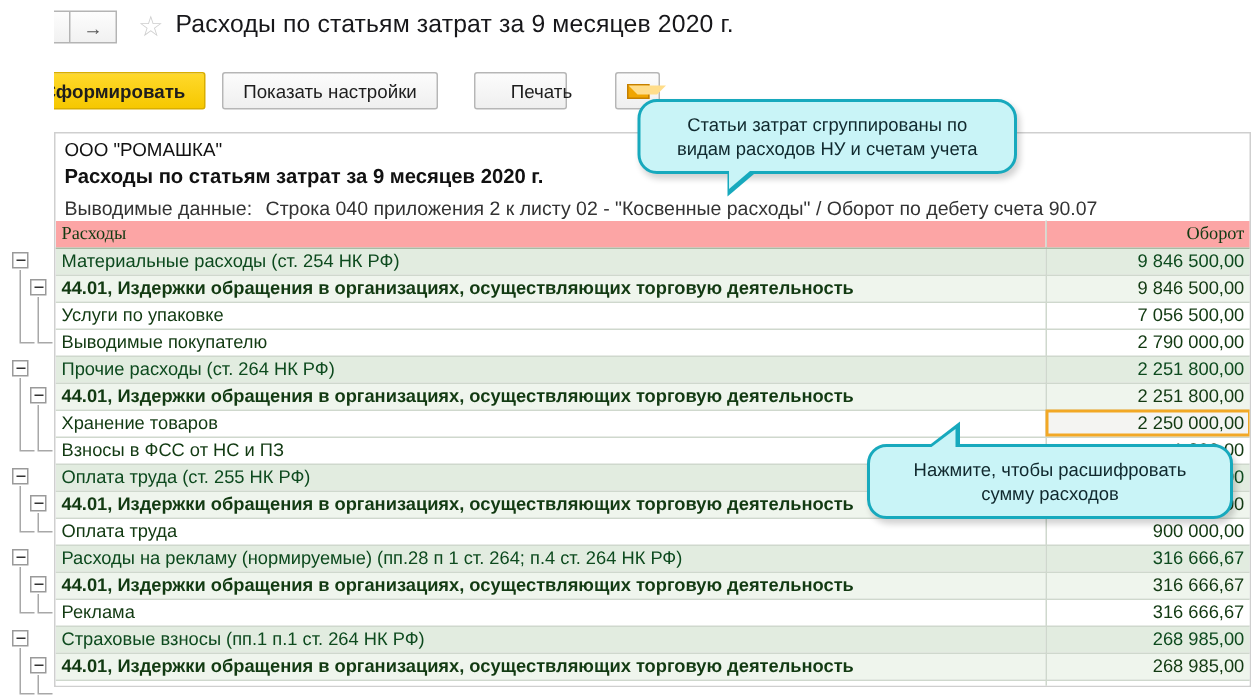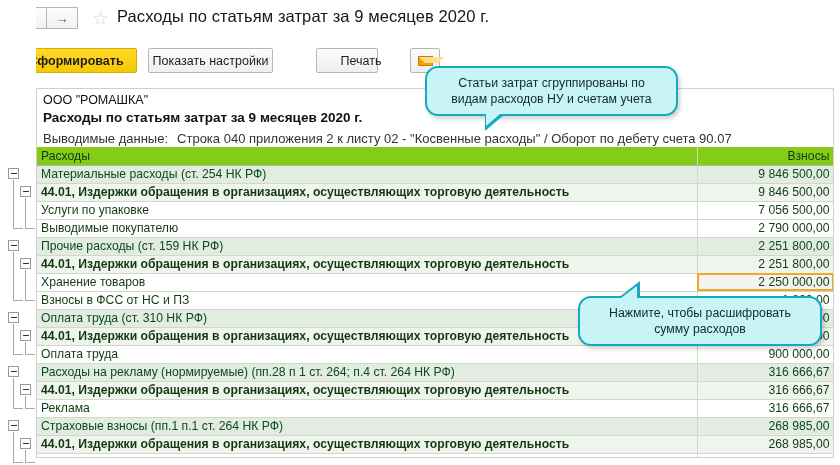--- a/index.html
+++ b/index.html
@@ -33,21 +33,21 @@
   .btn {
     position:absolute; top:0; height:25px; border:1px solid #b6b6b6; border-radius:2px;
     background:linear-gradient(#fcfcfc,#efefef); font-size:12.5px; color:#1d1d1d;
     display:flex; align-items:center; justify-content:center; padding:0 12px; white-space:nowrap;
   }
   .btn-primary {
     background:linear-gradient(#ffd92b,#f6c800); border:1px solid #d9ae00;
     font-weight:bold; color:#1d1d1d;
   }
   #btn-generate { left:15px; width:122px; }
-  #btn-settings { left:148px; width:125px; }
+  #btn-settings { left:148px; width:144px; }
   #btn-print    { left:316px; width:62px;padding-left:40px; }
   #btn-mail     { left:410px; width:30px; padding:0; }
   .mail-ico {
     width:15px; height:10px; background:#f0a500; border:1px solid #c47f00;
     position:relative; display:block;
   }
   .mail-ico:after{
     content:""; position:absolute; left:0; top:0; width:13px; height:6px;
     border-left:6.5px solid transparent; border-right:6.5px solid transparent;
     border-top:6px solid #ffdd8a;
@@ -69,21 +69,21 @@
     position:absolute; left:0; top:58px; width:797px;
     border-collapse:collapse; table-layout:fixed; font-size:12.2px;
   }
   table.grid col.c-name { width:660px; }
   table.grid col.c-sum  { width:137px; }
   table.grid td {
     height:18px; padding:0 4px; border:1px solid #cfd8cd;
     border-left:none; border-top:none; white-space:nowrap; overflow:hidden;
   }
   td.sum { text-align:right; padding-right:6px; }
-  tr.head td { background:#84cc16; color:#123a12; font-weight:normal; border-bottom:1px solid #a8bba4; }
+  tr.head td { background:#fca5a5; color:#123a12; font-weight:normal; border-bottom:1px solid #a8bba4;font-family:Liberation Serif, serif; }
   tr.group td { background:#e2ece0; color:#0d4a1e; }
   tr.acct  td { background:#eff5ed; color:#123a12; }
   tr.leaf  td { background:#ffffff; color:#123a12; }
   .ind1 { padding-left:10px; }
   .ind2 { padding-left:28px;font-weight:bold; }
   .ind3 { padding-left:44px; }
   .u-link { border-bottom:3px solid #17a9bd; padding-bottom:12px; }
   td.hl { outline:2px solid #f2a825; outline-offset:-2px; background:#f4f4f2 !important; }
 
   
@@ -191,58 +191,58 @@
     </div>
 
     <table class="grid">
       <colgroup>
           <col class="c-name">
           <col class="c-sum">
         </colgroup>
       <thead>
         <tr class="head">
           <td>Расходы</td>
-          <td class="sum">Взносы</td>
+          <td class="sum">Оборот</td>
         </tr>
       </thead>
       <tbody id="rows-body">
           <tr class="group">
             <td class="ind1"><span class="u-link">Материальные расходы (ст. 254 НК РФ)</span></td>
             <td class="sum">9 846 500,00</td>
           </tr>
           <tr class="acct">
             <td class="ind2"><span class="u-link">44.01, Издержки обращения в организациях, осуществляющих торговую деятельность</span></td>
             <td class="sum">9 846 500,00</td>
           </tr>
           <tr class="leaf">
             <td class="ind3"><span>Услуги по упаковке</span></td>
             <td class="sum">7 056 500,00</td>
           </tr>
           <tr class="leaf">
             <td class="ind3"><span>Выводимые покупателю</span></td>
             <td class="sum">2 790 000,00</td>
           </tr>
           <tr class="group">
-            <td class="ind1"><span>Прочие расходы (ст. 159 НК РФ)</span></td>
+            <td class="ind1"><span>Прочие расходы (ст. 264 НК РФ)</span></td>
             <td class="sum">2 251 800,00</td>
           </tr>
           <tr class="acct">
             <td class="ind2"><span>44.01, Издержки обращения в организациях, осуществляющих торговую деятельность</span></td>
             <td class="sum">2 251 800,00</td>
           </tr>
           <tr class="leaf">
             <td class="ind3"><span>Хранение товаров</span></td>
             <td class="sum hl">2 250 000,00</td>
           </tr>
           <tr class="leaf">
             <td class="ind3"><span>Взносы в ФСС от НС и ПЗ</span></td>
             <td class="sum">1 800,00</td>
           </tr>
           <tr class="group">
-            <td class="ind1"><span>Оплата труда (ст. 310 НК РФ)</span></td>
+            <td class="ind1"><span>Оплата труда (ст. 255 НК РФ)</span></td>
             <td class="sum">900 000,00</td>
           </tr>
           <tr class="acct">
             <td class="ind2"><span>44.01, Издержки обращения в организациях, осуществляющих торговую деятельность</span></td>
             <td class="sum">900 000,00</td>
           </tr>
           <tr class="leaf">
             <td class="ind3"><span>Оплата труда</span></td>
             <td class="sum">900 000,00</td>
           </tr>

